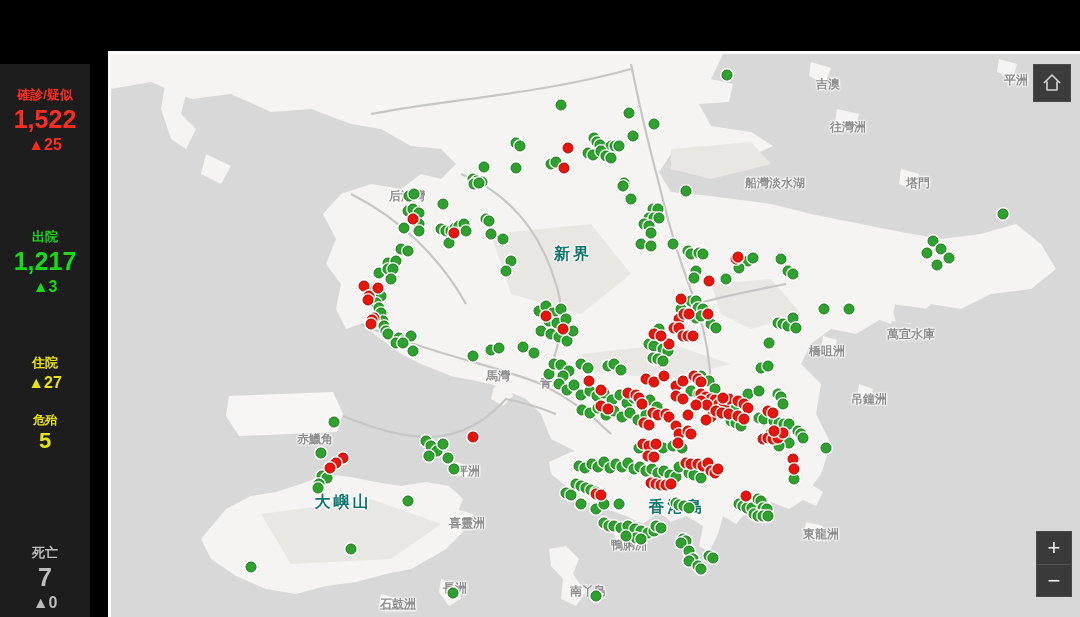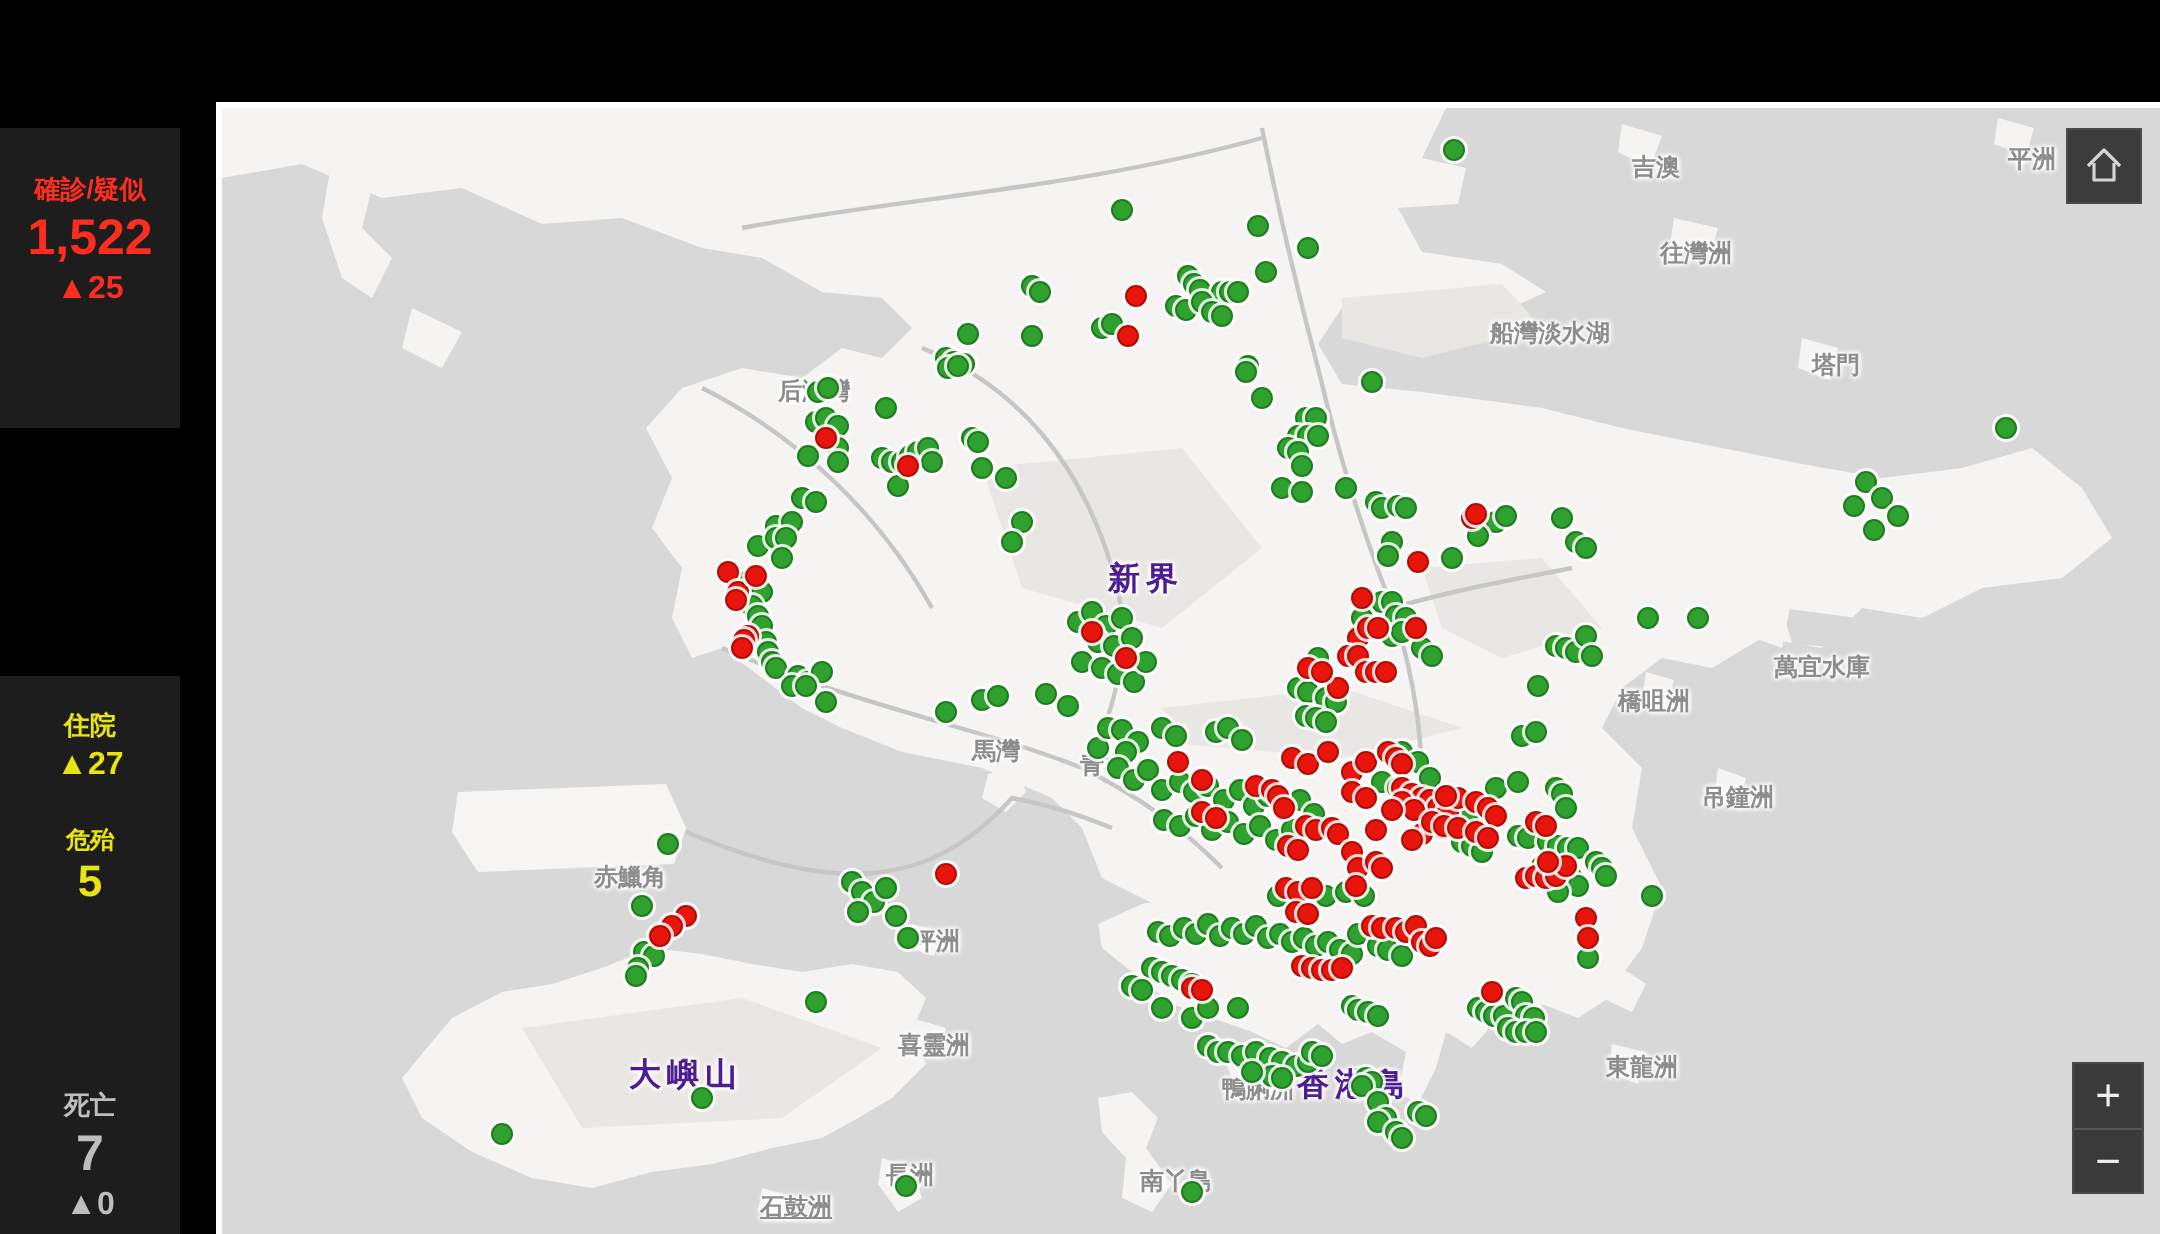--- a/index.html
+++ b/index.html
@@ -25,21 +25,21 @@
     border-right:none;border-bottom:none;background:#d8d8d8;overflow:hidden;}
   .basemap{position:absolute;left:0;top:0;width:100%;height:100%;}
   .layer{position:absolute;left:0;top:0;width:100%;height:100%;}
   .dot{position:absolute;width:9px;height:9px;border-radius:50%;
     box-shadow:0 0 0 1.5px rgba(255,255,255,.85);transform:translate(-50%,-50%);}
   .dot.green{background:#2ea12e;border:1px solid #1f7d1f;}
   .dot.red{background:#e8150c;border:1px solid #b40d06;}
   .map-label{position:absolute;transform:translate(-50%,-50%);color:#8d8d8d;font-size:12px;
     font-weight:bold;white-space:nowrap;
     text-shadow:1px 0 2px #fff,-1px 0 2px #fff,0 1px 2px #fff,0 -1px 2px #fff;}
-  .map-label.lg{font-size:16px;letter-spacing:3px;color:#4c1d95;margin-top:36px;}
+  .map-label.lg{font-size:16px;letter-spacing:3px;color:#0f766e;}
 
   .home-btn{position:absolute;left:922px;top:10px;width:38px;height:38px;background:#3c3c3c;
     border:1px solid #4a4a4a;display:flex;align-items:center;justify-content:center;
     cursor:pointer;padding:0;}
   .zoom-stack{position:absolute;left:925px;top:477px;width:34px;background:#3a3a3a;
     border:1px solid #4a4a4a;display:flex;flex-direction:column;}
   .zoom-btn{height:32px;background:none;border:none;color:#eee;font-size:22px;line-height:32px;
     cursor:pointer;padding:0;font-family:"Liberation Sans",sans-serif;}
   .zoom-btn + .zoom-btn{border-top:1px solid #555;}
   .attribution{position:absolute;right:12px;bottom:4px;background:rgba(255,255,255,.92);
@@ -50,20 +50,25 @@
 
 <div class="app">
 
 
   <div class="panel" style="top: 64px; height: 128px; padding-top: 22px; color: rgb(255, 45, 31);">
     <div class="p-label">確診/疑似</div>
     <div class="p-value">1,522</div>
     <div class="p-delta">▲25</div>
   </div>
 
+  <div class="panel" style="top: 202px; height: 116px; padding-top: 26px; color: rgb(22, 219, 22);">
+    <div class="p-label">出院</div>
+    <div class="p-value">1,217</div>
+    <div class="p-delta">▲3</div>
+  </div>
 
   <div class="panel" style="top: 338px; height: 167px; padding-top: 16px; color: rgb(232, 228, 16);">
     <div class="p-label">住院</div>
     <div class="p-delta">▲27</div>
     <div class="p-sub-label">危殆</div>
     <div class="p-sub-value">5</div>
   </div>
 
   <div class="panel" style="top: 518px; height: 130px; padding-top: 26px; color: rgb(189, 189, 189);">
     <div class="p-label">死亡</div>
@@ -126,21 +131,21 @@
         <path d="M260,60 C340,45 430,40 520,15"></path>
         <path d="M240,140 C290,165 330,205 355,250"></path>
       </g>
     </svg>
 
     <div class="layer">
         <span class="map-label" style="left: 296px; top: 110px; margin-top: 32px;">后海灣</span>
         <span class="map-label lg" style="left: 462px; top: 200px;">新界</span>
         <span class="map-label" style="left: 717px; top: 30px;">吉澳</span>
         <span class="map-label" style="left: 737px; top: 73px;">往灣洲</span>
-        <span class="map-label" style="left: 664px; top: 113px; text-align: right;">船灣淡水湖</span>
+        <span class="map-label" style="left: 664px; top: 129px; text-align: right;">船灣淡水湖</span>
         <span class="map-label" style="left: 807px; top: 129px;">塔門</span>
         <span class="map-label" style="left: 905px; top: 26px;">平洲</span>
         <span class="map-label" style="left: 800px; top: 280px;">萬宜水庫</span>
         <span class="map-label" style="left: 716px; top: 297px;">橋咀洲</span>
         <span class="map-label" style="left: 758px; top: 345px;">吊鐘洲</span>
         <span class="map-label" style="left: 387px; top: 322px;">馬灣</span>
         <span class="map-label" style="left: 441px; top: 329px;">青衣</span>
         <span class="map-label" style="left: 204px; top: 385px;">赤鱲角</span>
         <span class="map-label lg" style="left: 232px; top: 448px;">大嶼山</span>
         <span class="map-label" style="left: 357px; top: 417px;">坪洲</span>

